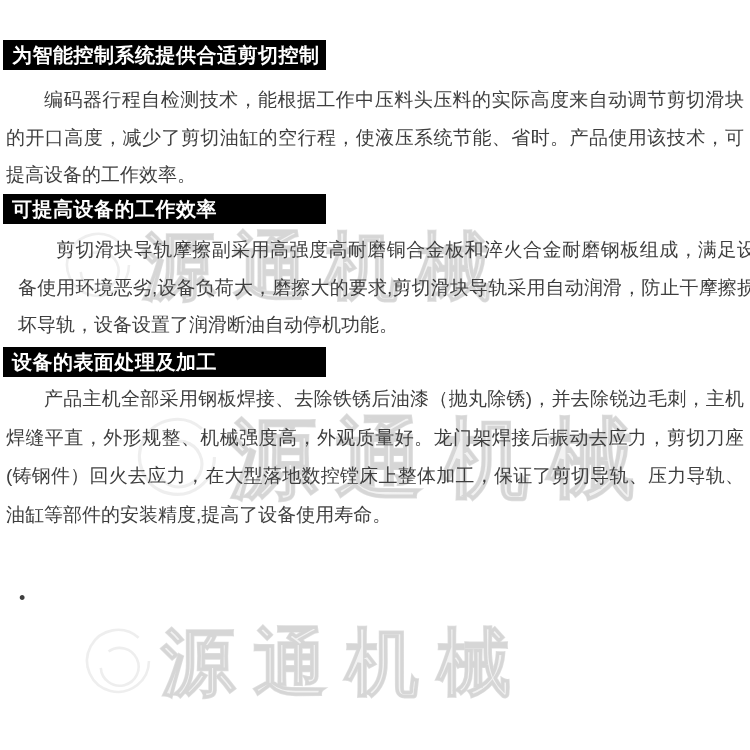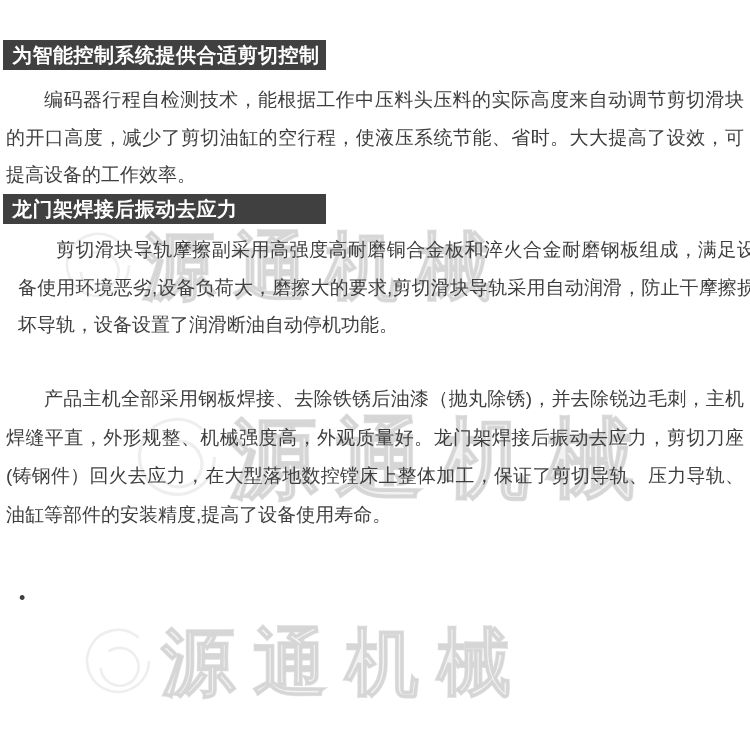--- a/index.html
+++ b/index.html
@@ -34,21 +34,21 @@
   .wm2 { left: 125px; top: 405px; }
   .wm2 .wm-text { font-size: 88px; }
   .wm3 { left: 75px;  top: 618px; }
   .wm3 .wm-text { font-size: 74px; }
   
   .bar {
     position: absolute;
     left: 3px;
     width: 323px;
     height: 30px;
-    background: #404040;
+    background: #000000;
     color: #ffffff;
     font-size: 20px;
     font-weight: bold;
     line-height: 30px;
     padding-left: 9px;
     box-sizing: border-box;
     z-index: 2;
     letter-spacing: 0.5px;
   }
   .bar1 { top: 40px; }
@@ -108,26 +108,29 @@
         <path d="M86 50a36 36 0 1 1-12-27" opacity="0.6"></path>
         <path d="M30 58a22 22 0 1 0 9-19" opacity="0.6"></path>
       </svg>
     </span>
     <span class="wm-text">源通机械</span>
   </div>
 
   <div class="bar bar1">
     <span>为智能控制系统提供合适剪切控制</span>
   </div>
-  <div class="para p1 indent">编码器行程自检测技术，能根据工作中压料头压料的实际高度来自动调节剪切滑块的开口高度，减少了剪切油缸的空行程，使液压系统节能、省时。大大提高了设效，可提高设备的工作效率。</div>
+  <div class="para p1 indent">编码器行程自检测技术，能根据工作中压料头压料的实际高度来自动调节剪切滑块的开口高度，减少了剪切油缸的空行程，使液压系统节能、省时。产品使用该技术，可提高设备的工作效率。</div>
 
   <div class="bar bar2">
-    <span>龙门架焊接后振动去应力</span>
+    <span>可提高设备的工作效率</span>
   </div>
   <div class="para p2 indent">剪切滑块导轨摩擦副采用高强度高耐磨铜合金板和淬火合金耐磨钢板组成，满足设备使用环境恶劣,设备负荷大，磨擦大的要求,剪切滑块导轨采用自动润滑，防止干摩擦损坏导轨，设备设置了润滑断油自动停机功能。</div>
 
+  <div class="bar bar3">
+    <span>设备的表面处理及加工</span>
+  </div>
   <div class="para p3 indent">产品主机全部采用钢板焊接、去除铁锈后油漆（抛丸除锈)，并去除锐边毛刺，主机焊缝平直，外形规整、机械强度高，外观质量好。龙门架焊接后振动去应力，剪切刀座(铸钢件）回火去应力，在大型落地数控镗床上整体加工，保证了剪切导轨、压力导轨、油缸等部件的安装精度,提高了设备使用寿命。</div>
 
   <div class="para p4">
     <span class="bullet">•</span>
   </div>
 
 </div>
 
 </body></html>

